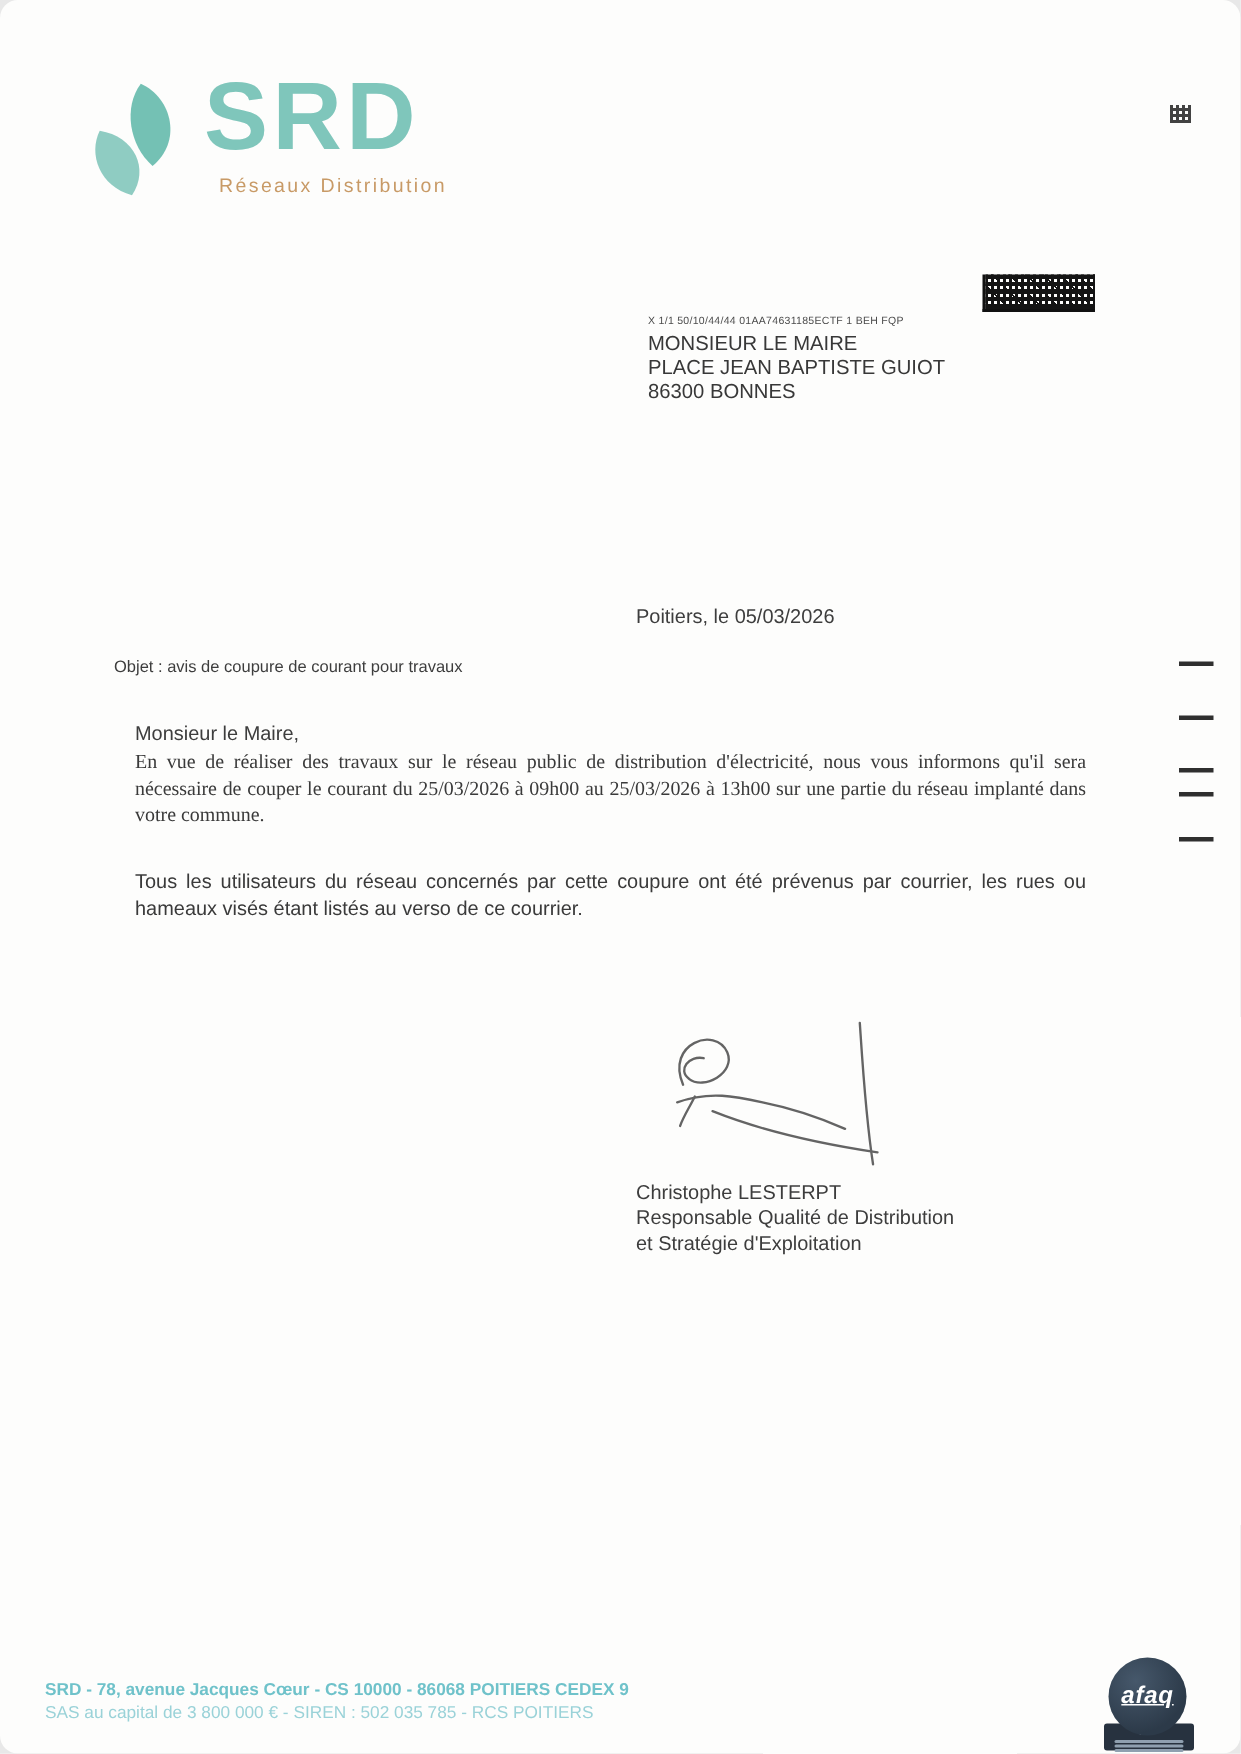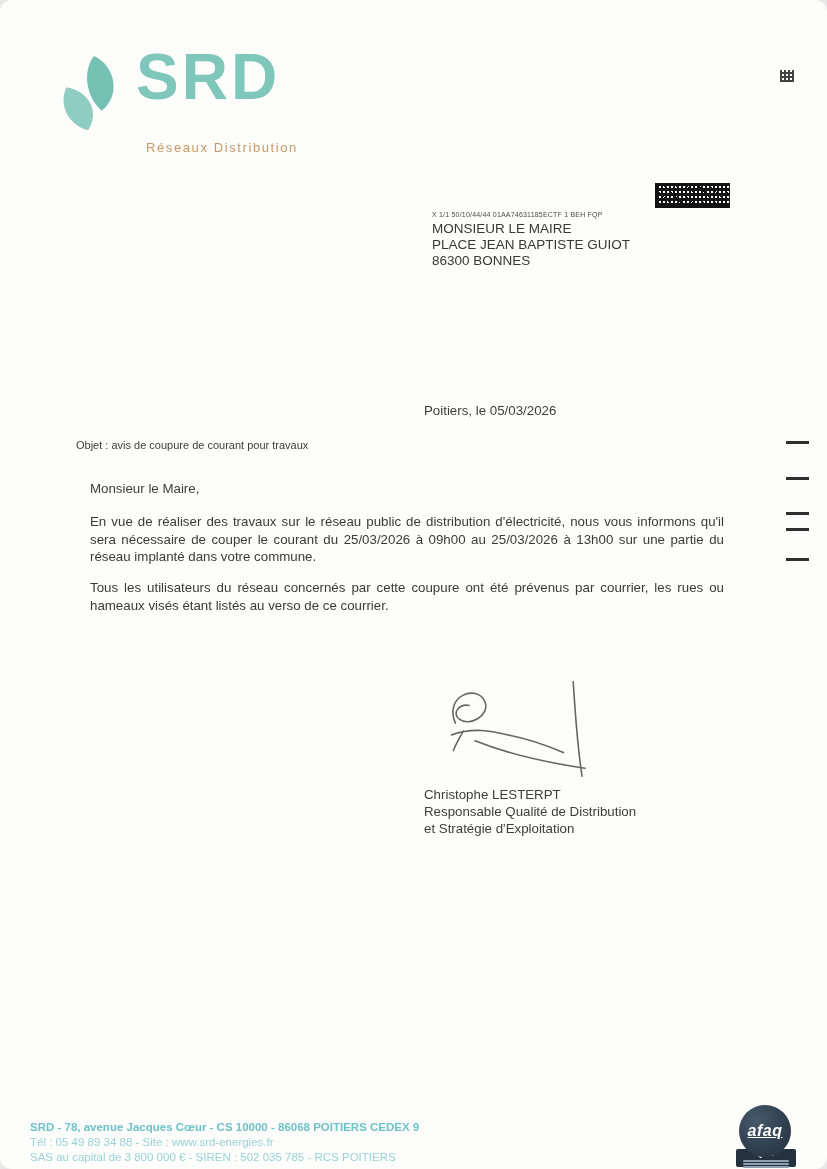--- a/index.html
+++ b/index.html
@@ -19,21 +19,20 @@
   .logo-icon{position:absolute;left:0;top:4px;width:100px;height:88px;}
   .logo-text{
     position:absolute;left:98px;top:-8px;
     font-size:64px;font-weight:bold;letter-spacing:3px;
     color:#7fc6bb;
   }
   .logo-sub{
     position:absolute;left:108px;top:68px;
     font-size:13px;letter-spacing:1.6px;
     color:#c89a66;
-    margin-top:24px;
   }
   
   .corner-mark{
     position:absolute;right:33px;top:70px;width:14px;height:12px;
     background:
       repeating-linear-gradient(90deg,#222 0 2px,transparent 2px 4px),
       repeating-linear-gradient(0deg,#222 0 2px,transparent 2px 4px);
     opacity:.85;
   }
   .datamatrix{
@@ -45,21 +44,21 @@
     border-left:2px solid #111;border-bottom:2px solid #111;
   }
   
   .routing{position:absolute;left:432px;top:211px;font-size:7px;color:#4c4c4c;letter-spacing:.2px;}
   .recipient{position:absolute;left:432px;top:221px;font-size:13.5px;line-height:16px;color:#383838;}
   
   .subject{position:absolute;left:76px;top:403px;font-size:11px;margin-top:36px;}
   .dateline{position:absolute;left:424px;top:403px;font-size:13.3px;}
   .salutation{position:absolute;left:90px;top:481px;font-size:13.3px;}
   .para{position:absolute;left:90px;width:634px;font-size:13.3px;line-height:17.5px;text-align:justify;color:#3a3a3a;}
-  .p1{top:513px;}
+  .p1{top:499px;font-family:Liberation Serif, serif;}
   .p2{top:579px;}
   .p3{top:626px;}
   
   .sig-img{position:absolute;left:424px;top:676px;width:212px;height:108px;}
   .sig-name{position:absolute;left:424px;top:787px;font-size:13.3px;}
   .sig-role1{position:absolute;left:424px;top:804px;font-size:13.3px;}
   .sig-role2{position:absolute;left:424px;top:821px;font-size:13.3px;}
   
   .fold-mark{position:absolute;right:18px;width:23px;height:2.5px;background:#2f2f2f;}
   .fm1{top:441px;}.fm2{top:477px;}.fm3{top:512px;}.fm4{top:528px;}.fm5{top:558px;}
@@ -132,21 +131,20 @@
   <div class="sig-role2">et Stratégie d'Exploitation</div>
 
   <div class="fold-mark fm1"></div>
   <div class="fold-mark fm2"></div>
   <div class="fold-mark fm3"></div>
   <div class="fold-mark fm4"></div>
   <div class="fold-mark fm5"></div>
 
   <div class="footer">
     <div class="l1">SRD - 78, avenue Jacques Cœur - CS 10000 - 86068 POITIERS CEDEX 9</div>
-    <div class="l2">Tél : 05 49 89 34 88 - Site : www.srd-energies.fr</div>
     <div class="l3">SAS au capital de 3 800 000 € - SIREN : 502 035 785 - RCS POITIERS</div>
   </div>
 
   <div class="afaq">
     <div class="afaq-strip">
       <div class="afaq-scheme">QSE</div>
       <div class="afaq-lines">
         <div></div>
           <div></div>
           <div></div>

